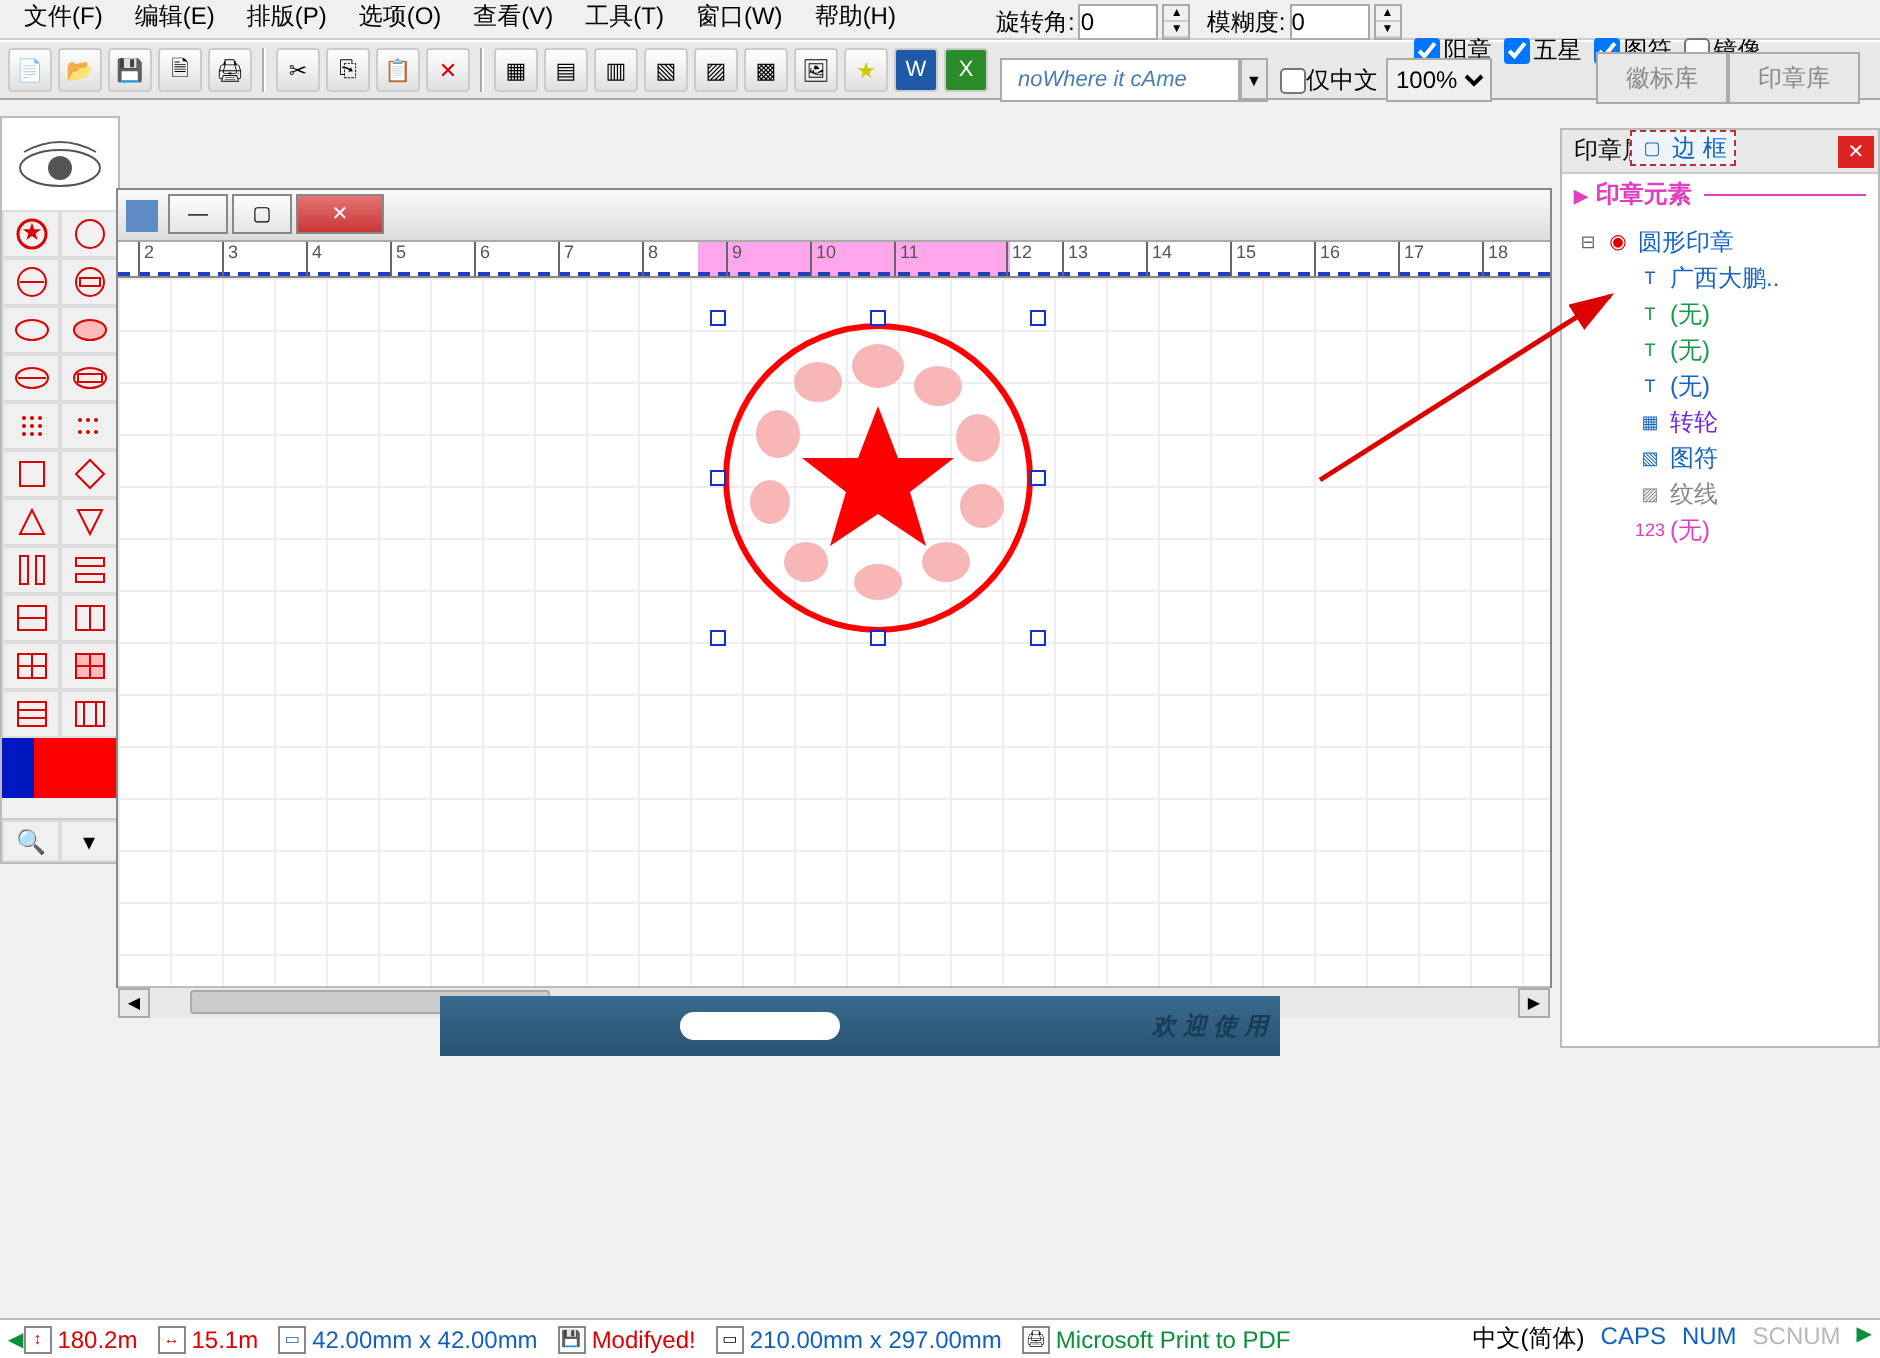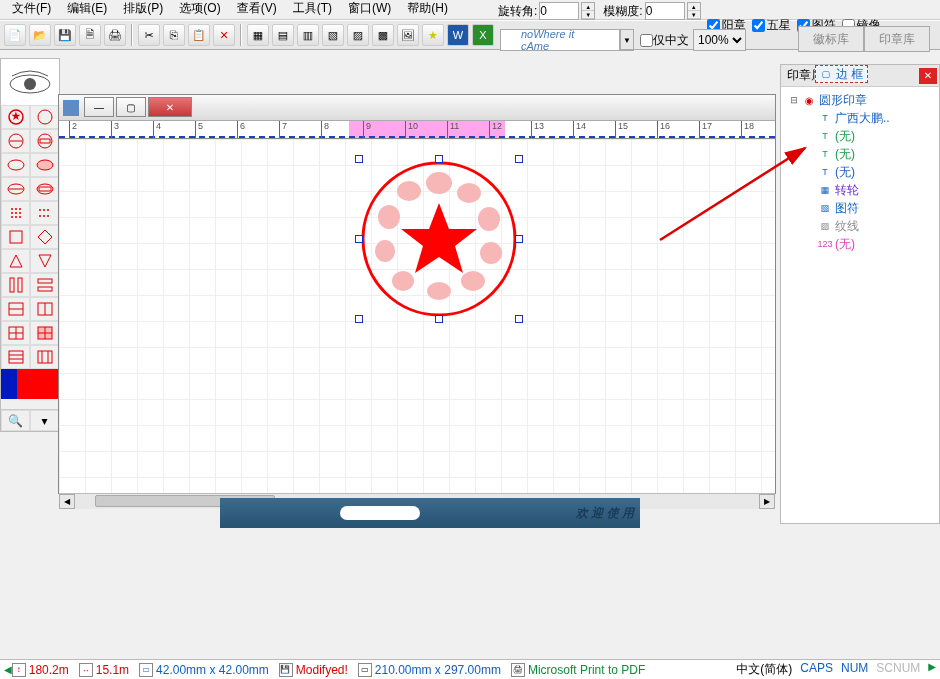--- a/index.html
+++ b/index.html
@@ -18,21 +18,21 @@
 .toprow label { margin-left: 6px; display:flex; align-items:center;margin-top:28px; }
 .toprow input[type=checkbox] { margin-right:2px; }
 
 
 .toolbar { height: 30px; background: #e8e8e8; border-top:1px solid #fff; border-bottom:1px solid #aaa; display:flex; align-items:center; padding:0 4px; gap:3px; }
 .tbtn { width:22px; height:22px; border:1px solid #ccc; background:linear-gradient(#fff,#e0e0e0); display:flex; align-items:center; justify-content:center; font-size:11px; border-radius:2px; }
 .tsep { width:2px; height:22px; border-left:1px solid #aaa; border-right:1px solid #fff; margin:0 2px; }
 
 
 .righttool { position:absolute; top:26px; left:500px; height:28px; display:flex; align-items:center; }
-.righttool .fontprev { width:120px; height:22px; border:1px solid #aaa; background:#fff; font-style:italic; color:#4a7db8; display:flex; align-items:center; padding:0 20px; font-size:11px; }
+.righttool .fontprev { width:120px; height:22px; border:1px solid #aaa; background:#fff; font-style:italic; color:#4a7db8; display:flex; align-items:center; padding:0 8px; font-size:11px; }
 .righttool .drop { width:14px; height:22px; border:1px solid #aaa; display:flex; align-items:center; justify-content:center; font-size:8px; }
 .righttool select { height:22px; border:1px solid #aaa; margin-left:4px; }
 
 
 .righttabs { position:absolute; top:26px; right:10px; height:26px; display:flex; }
 .righttabs .tab { padding:4px 14px; border:1px solid #aaa; background:#e8e8e8; color:#888; }
 
 
 .palette { position:absolute; left:0; top:58px; width:60px; background:#f0f0f0; border:1px solid #bbb; }
 .eye { height:46px; background:#fff; display:flex; align-items:center; justify-content:center; }
@@ -368,21 +368,21 @@
   <div class="tick" style="left: 10px;">2</div>
       <div class="tick" style="left: 52px;">3</div>
       <div class="tick" style="left: 94px;">4</div>
       <div class="tick" style="left: 136px;">5</div>
       <div class="tick" style="left: 178px;">6</div>
       <div class="tick" style="left: 220px;">7</div>
       <div class="tick" style="left: 262px;">8</div>
       <div class="tick" style="left: 304px;">9</div>
       <div class="tick" style="left: 346px;">10</div>
       <div class="tick" style="left: 388px;">11</div>
-      <div class="tick" style="left: 430px;">12</div>
+      <div class="tick" style="left: 444px;">12</div>
       <div class="tick" style="left: 472px;">13</div>
       <div class="tick" style="left: 514px;">14</div>
       <div class="tick" style="left: 556px;">15</div>
       <div class="tick" style="left: 598px;">16</div>
       <div class="tick" style="left: 640px;">17</div>
       <div class="tick" style="left: 682px;">18</div>
     </div>
   <div class="canvas">
     <div class="gridbg"></div>
     <svg class="seal" width="160" height="160" viewBox="0 0 160 160">
@@ -422,20 +422,24 @@
 <div class="banner">
   <div class="pill"></div>
   <div class="txt">欢 迎 使 用</div>
 </div>
 
 <div class="rpanel">
   <div class="rhead">
     <span>印章属性</span>
     <div class="xx">✕</div>
   </div>
+  <div class="rsec">
+      <span>印章元素</span>
+      <div class="line"></div>
+    </div>
   <div class="tree">
     <div class="node">
       <span class="exp">⊟</span>
       <span class="ico" style="color:#d00">◉</span>
       <span>圆形印章</span>
     </div>
     <div id="treechildren">
         <div class="child sel">
           <span class="ico" style="color:#1664c0">▢</span>
           <span style="color:#1664c0">边 框</span>

